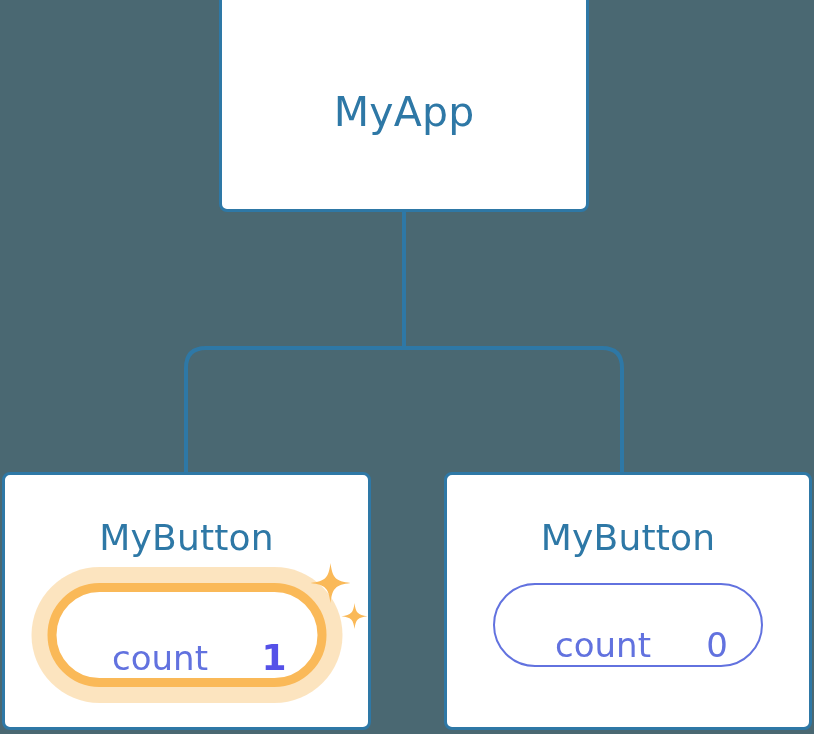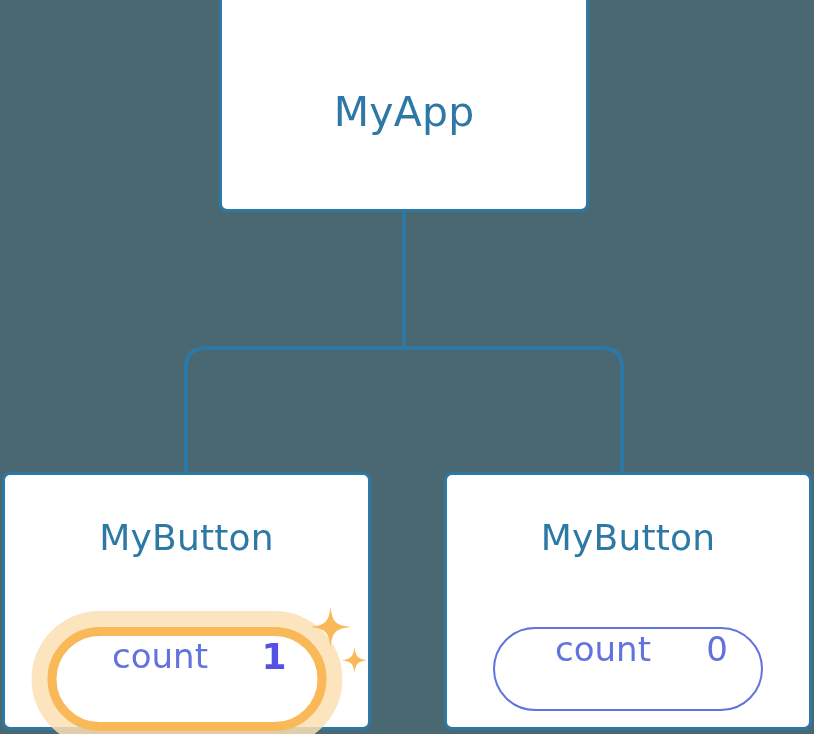--- a/index.html
+++ b/index.html
@@ -94,26 +94,25 @@
   .pill-wrap {
     position: absolute;
     left: 50%;
     transform: translateX(-50%);
     top: 108px;
   }
 
   .pill {
     position: relative;
     display: flex;
-    align-items: flex-start;
+    align-items: flex-end;
     box-sizing: border-box;
     border-radius: 999px;
     background: #ffffff;
     overflow: hidden;
-    margin-top: 44px;
   }
 
   .pill-plain {
     border: 2px solid #6272df;
     height: 84px;
   }
 
   .pill-plain .pill-key {
     color: #6272df;
     font-size: 34px;

